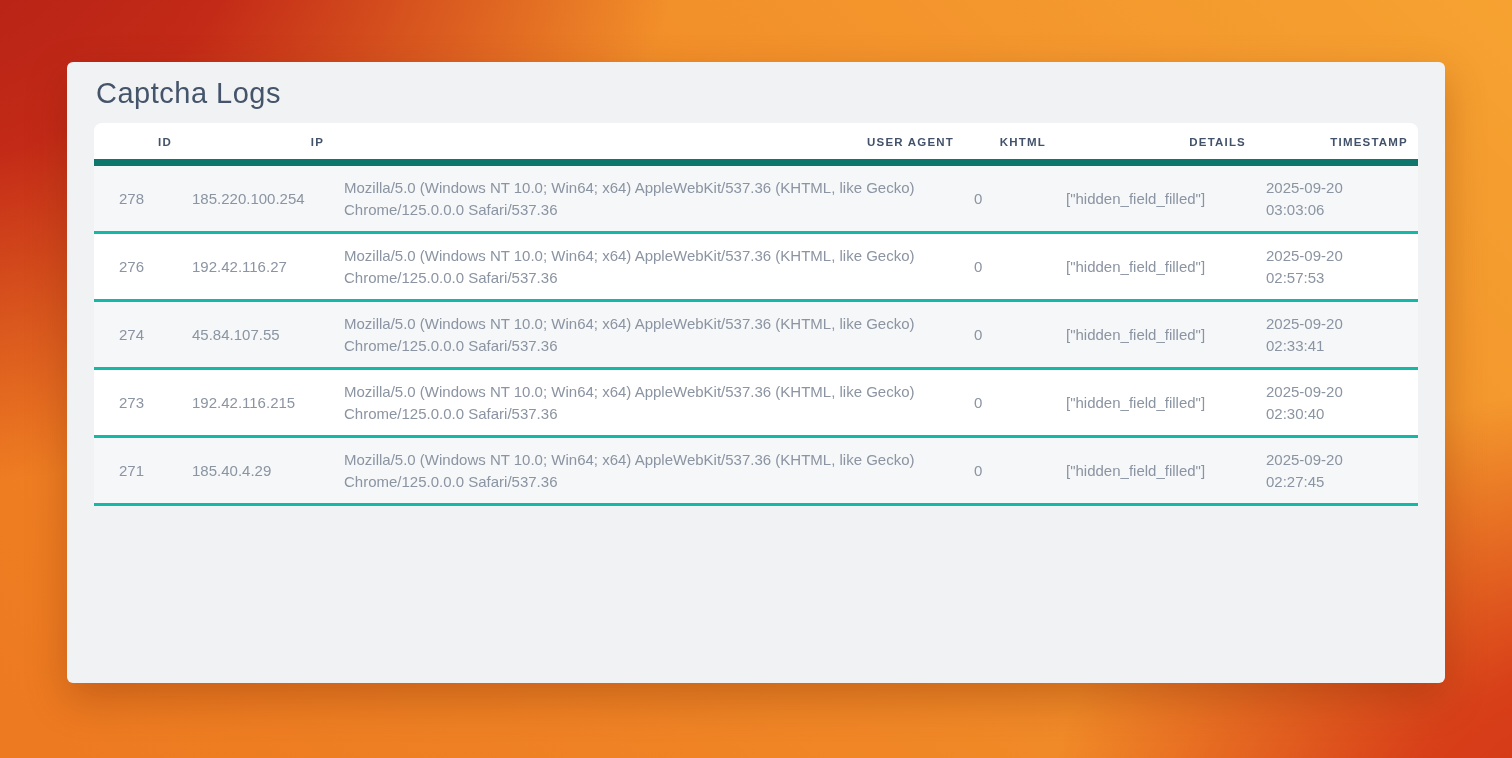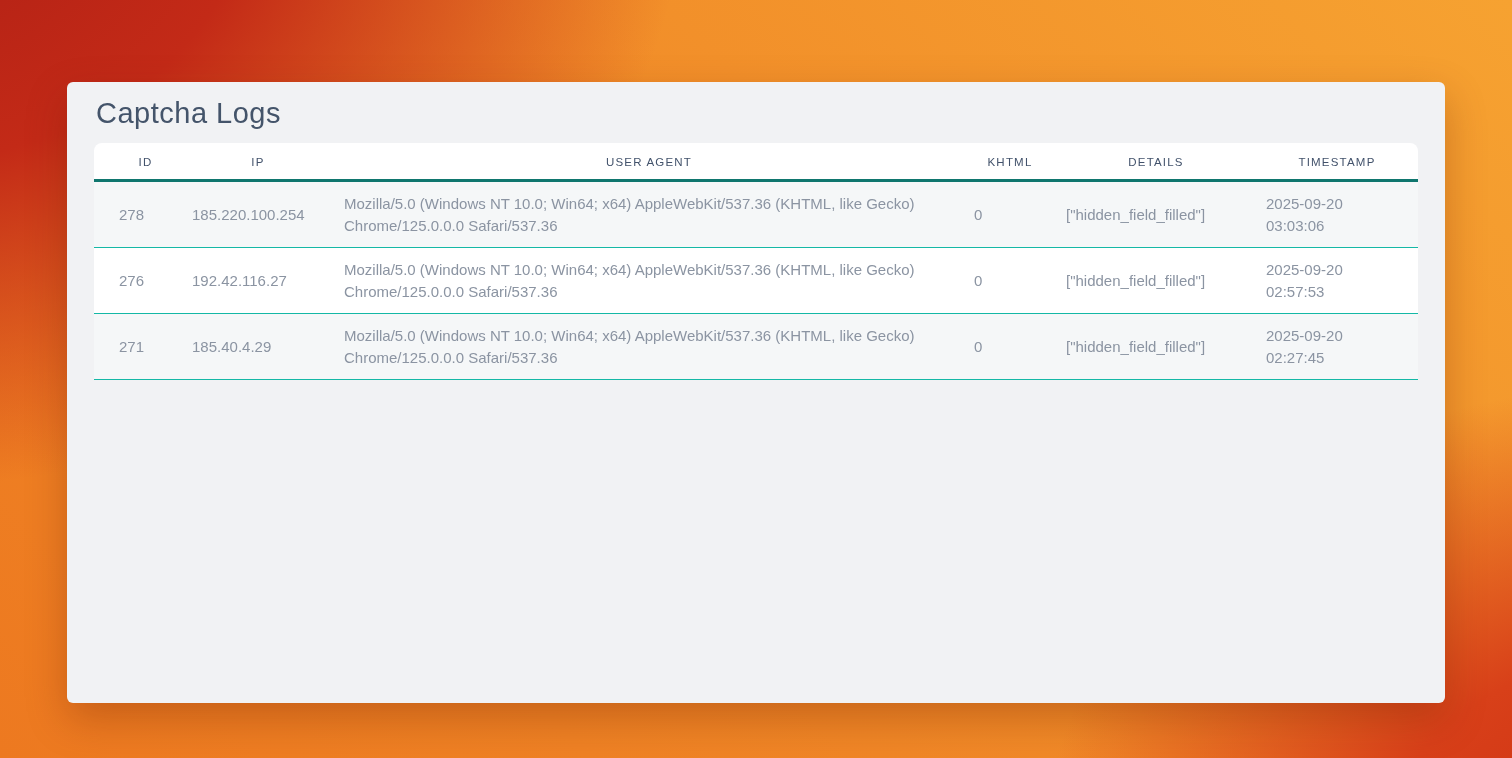--- a/index.html
+++ b/index.html
@@ -12,21 +12,21 @@
   }
   body {
     background:
       radial-gradient(1150px 850px at -8% -14%, #ae1e15 0%, #c32a17 32%, rgba(226, 104, 30, 0) 70%),
       radial-gradient(950px 750px at 109% 114%, #cd2e13 0%, #d84019 28%, rgba(222, 96, 30, 0) 64%),
       linear-gradient(225deg, #f6a231 0%, #f18b28 48%, #ed7920 100%);
   }
   .card {
     position: absolute;
     left: 67px;
-    top: 82px;
+    top: 62px;
     width: 1378px;
     height: 621px;
     box-sizing: border-box;
     padding: 0 27px;
     background: #f1f2f4;
     border-radius: 6px;
     box-shadow: 0 16px 40px rgba(110, 30, 0, 0.30);
     overflow: hidden;
   }
   .page-title {
@@ -40,41 +40,41 @@
     background: #ffffff;
     border-radius: 8px 8px 0 0;
     overflow: hidden;
   }
   table.logs {
     width: 100%;
     border-collapse: collapse;
     table-layout: fixed;
   }
   table.logs th {
-    text-align: center;
+    text-align: right;
     font-size: 11.5px;
-    font-weight: 400;
+    font-weight: 700;
     letter-spacing: 1.2px;
     color: #42526b;
     padding: 13px 10px 11px 10px;
-    border-bottom: 3px solid #0f766e;
+    border-bottom: 7px solid #0f766e;
     white-space: nowrap;
   }
   table.logs th:first-child { padding-left: 25px; }
   table.logs td {
     font-size: 15px;
     line-height: 21.5px;
     color: #8b94a2;
     padding: 11px 10px;
     vertical-align: middle;
     word-wrap: break-word;
   }
   table.logs td:first-child { padding-left: 25px; }
   table.logs td:last-child { padding-right: 34px; margin-top: 48px; }
-  table.logs tbody tr { border-bottom: 1px solid #14b8a6; }
+  table.logs tbody tr { border-bottom: 3px solid #14b8a6; }
   table.logs tbody tr:nth-child(odd) { background: #f5f7f8; }
 
   .col-id        { width: 88px;  }
   .col-ip        { width: 152px; }
   .col-ua        { width: 630px; }
   .col-score     { width: 92px;  }
   .col-details   { width: 200px; }
   .col-timestamp { width: auto;  }
 </style>
 </head>
@@ -114,20 +114,36 @@
           </tr>
           <tr>
             <td>276</td>
             <td>192.42.116.27</td>
             <td>Mozilla/5.0 (Windows NT 10.0; Win64; x64) AppleWebKit/537.36 (KHTML, like Gecko) Chrome/125.0.0.0 Safari/537.36</td>
             <td>0</td>
             <td>["hidden_field_filled"]</td>
             <td>2025-09-20 02:57:53</td>
           </tr>
           <tr>
+            <td>274</td>
+            <td>45.84.107.55</td>
+            <td>Mozilla/5.0 (Windows NT 10.0; Win64; x64) AppleWebKit/537.36 (KHTML, like Gecko) Chrome/125.0.0.0 Safari/537.36</td>
+            <td>0</td>
+            <td>["hidden_field_filled"]</td>
+            <td>2025-09-20 02:33:41</td>
+          </tr>
+          <tr>
+            <td>273</td>
+            <td>192.42.116.215</td>
+            <td>Mozilla/5.0 (Windows NT 10.0; Win64; x64) AppleWebKit/537.36 (KHTML, like Gecko) Chrome/125.0.0.0 Safari/537.36</td>
+            <td>0</td>
+            <td>["hidden_field_filled"]</td>
+            <td>2025-09-20 02:30:40</td>
+          </tr>
+          <tr>
             <td>271</td>
             <td>185.40.4.29</td>
             <td>Mozilla/5.0 (Windows NT 10.0; Win64; x64) AppleWebKit/537.36 (KHTML, like Gecko) Chrome/125.0.0.0 Safari/537.36</td>
             <td>0</td>
             <td>["hidden_field_filled"]</td>
             <td>2025-09-20 02:27:45</td>
           </tr>
         </tbody>
     </table>
   </div>

